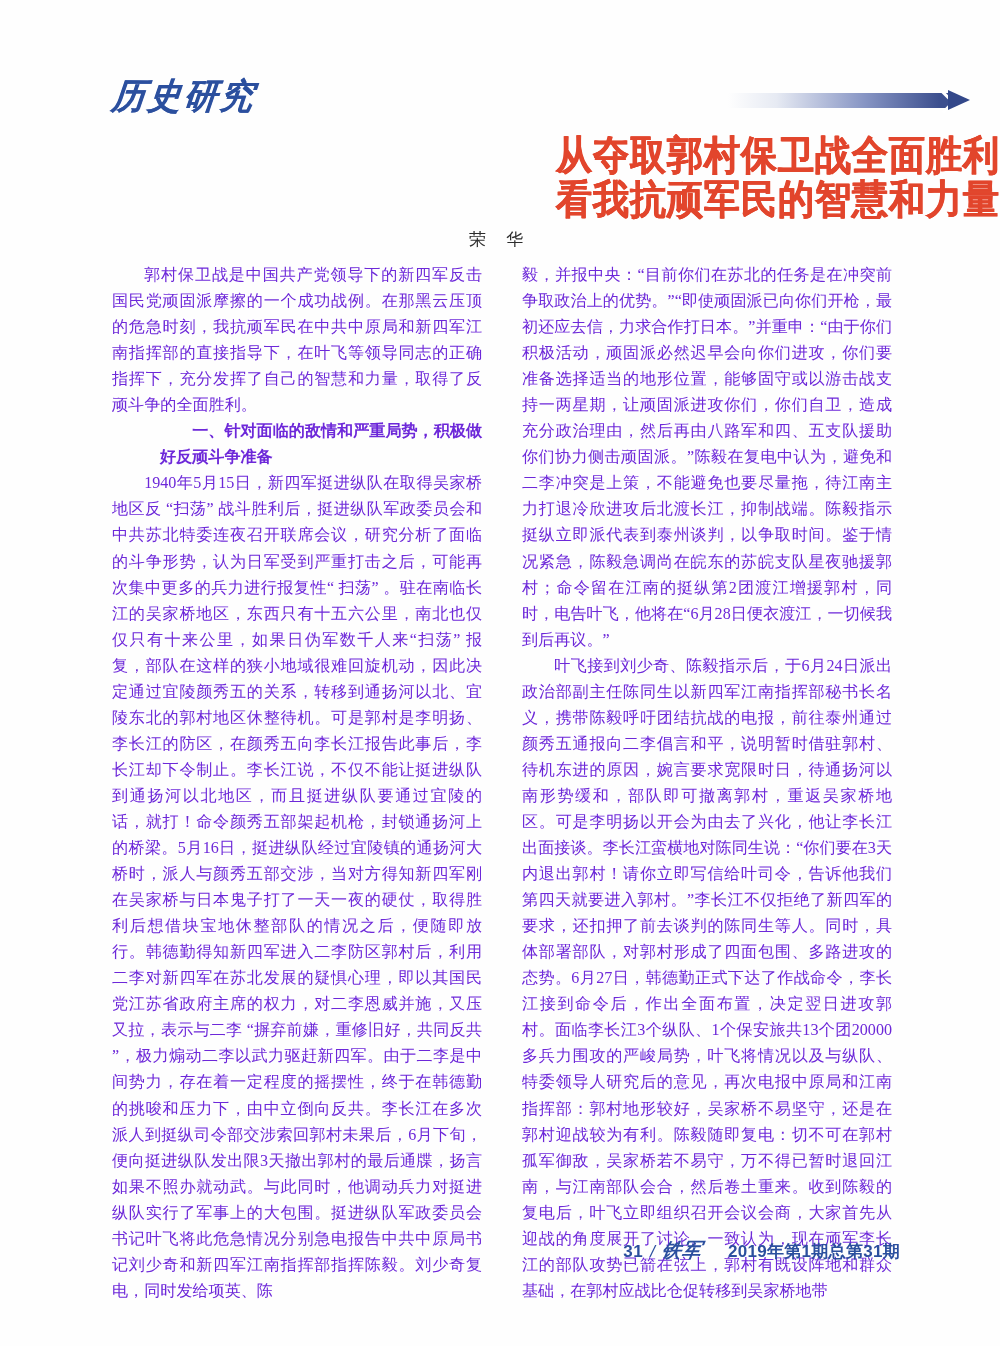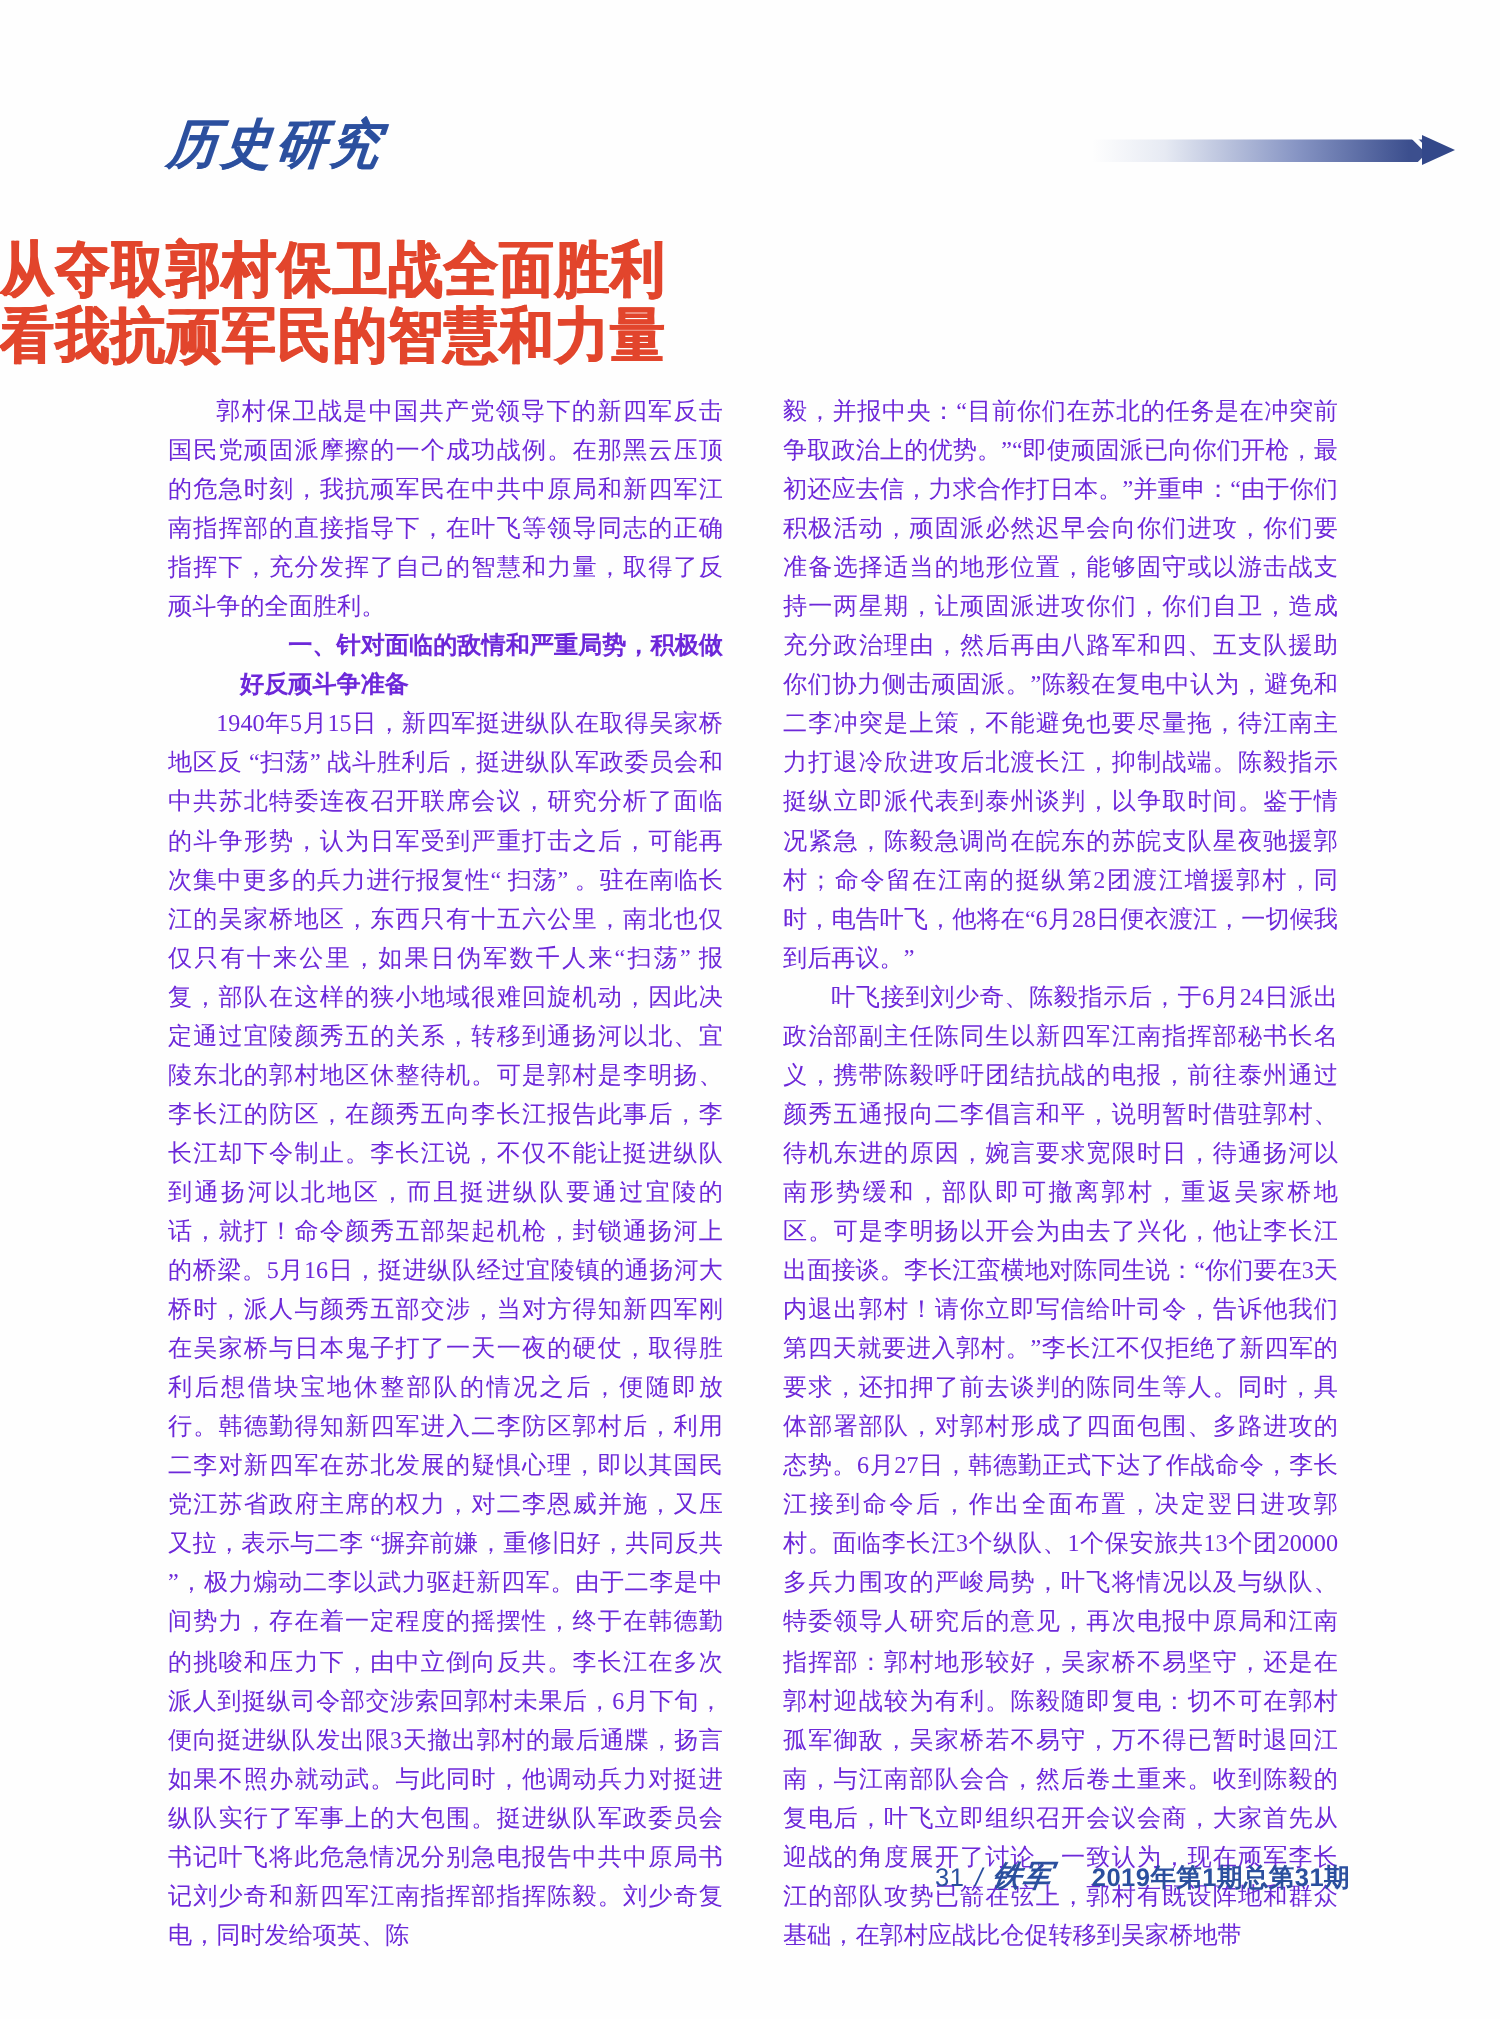--- a/index.html
+++ b/index.html
@@ -73,22 +73,21 @@
     border-right: 3px solid #ffffff;
     transform: rotate(45deg);
   }
 
   
   .title-block {
     position: absolute;
     top: 134px;
     left: 0;
     right: 0;
-    text-align: left;
-    margin-top: 24px;
+    text-align: right;
   }
   .title-line {
     font-family: "Liberation Sans", "DejaVu Sans", sans-serif;
     font-size: 36px;
     font-weight: bold;
     letter-spacing: 1px;
     color: #e2452c;
     line-height: 44px;
     transform: scaleY(1.12);
     text-shadow: 0.6px 0 0 #e2452c, -0.6px 0 0 #e2452c;
@@ -143,20 +142,21 @@
     right: 100px;
     display: flex;
     align-items: baseline;
     gap: 6px;
     color: #2b4f9e;
     font-family: "Liberation Sans", "DejaVu Sans", sans-serif;
   }
   .footer .pageno {
     font-size: 17px;
     letter-spacing: 0.5px;
+    font-weight: bold;
   }
   .footer .slash {
     font-size: 17px;
     font-style: italic;
     padding: 0 1px;
   }
   .footer .magazine {
     font-size: 19px;
     font-weight: bold;
     font-style: italic;
@@ -181,20 +181,21 @@
     <div class="header-rule">
       <div class="header-chevron"></div>
     </div>
   </div>
 
   <div class="title-block">
     <div class="title-line">从夺取郭村保卫战全面胜利</div>
     <div class="title-line">看我抗顽军民的智慧和力量</div>
   </div>
 
+  <div class="author">荣 华</div>
 
   <div class="columns">
 
     <div class="col">
       <p class="indent">郭村保卫战是中国共产党领导下的新四军反击国民党顽固派摩擦的一个成功战例。在那黑云压顶的危急时刻，我抗顽军民在中共中原局和新四军江南指挥部的直接指导下，在叶飞等领导同志的正确指挥下，充分发挥了自己的智慧和力量，取得了反顽斗争的全面胜利。</p>
       <p class="heading">一、针对面临的敌情和严重局势，积极做好反顽斗争准备</p>
       <p class="indent">1940年5月15日，新四军挺进纵队在取得吴家桥地区反 “扫荡” 战斗胜利后，挺进纵队军政委员会和中共苏北特委连夜召开联席会议，研究分析了面临的斗争形势，认为日军受到严重打击之后，可能再次集中更多的兵力进行报复性“ 扫荡” 。驻在南临长江的吴家桥地区，东西只有十五六公里，南北也仅仅只有十来公里，如果日伪军数千人来“扫荡” 报复，部队在这样的狭小地域很难回旋机动，因此决定通过宜陵颜秀五的关系，转移到通扬河以北、宜陵东北的郭村地区休整待机。可是郭村是李明扬、李长江的防区，在颜秀五向李长江报告此事后，李长江却下令制止。李长江说，不仅不能让挺进纵队到通扬河以北地区，而且挺进纵队要通过宜陵的话，就打！命令颜秀五部架起机枪，封锁通扬河上的桥梁。5月16日，挺进纵队经过宜陵镇的通扬河大桥时，派人与颜秀五部交涉，当对方得知新四军刚在吴家桥与日本鬼子打了一天一夜的硬仗，取得胜利后想借块宝地休整部队的情况之后，便随即放行。韩德勤得知新四军进入二李防区郭村后，利用二李对新四军在苏北发展的疑惧心理，即以其国民党江苏省政府主席的权力，对二李恩威并施，又压又拉，表示与二李 “摒弃前嫌，重修旧好，共同反共 ”，极力煽动二李以武力驱赶新四军。由于二李是中间势力，存在着一定程度的摇摆性，终于在韩德勤的挑唆和压力下，由中立倒向反共。李长江在多次派人到挺纵司令部交涉索回郭村未果后，6月下旬，便向挺进纵队发出限3天撤出郭村的最后通牒，扬言如果不照办就动武。与此同时，他调动兵力对挺进纵队实行了军事上的大包围。挺进纵队军政委员会书记叶飞将此危急情况分别急电报告中共中原局书记刘少奇和新四军江南指挥部指挥陈毅。刘少奇复电，同时发给项英、陈</p>
     </div>
 
     <div class="col">

